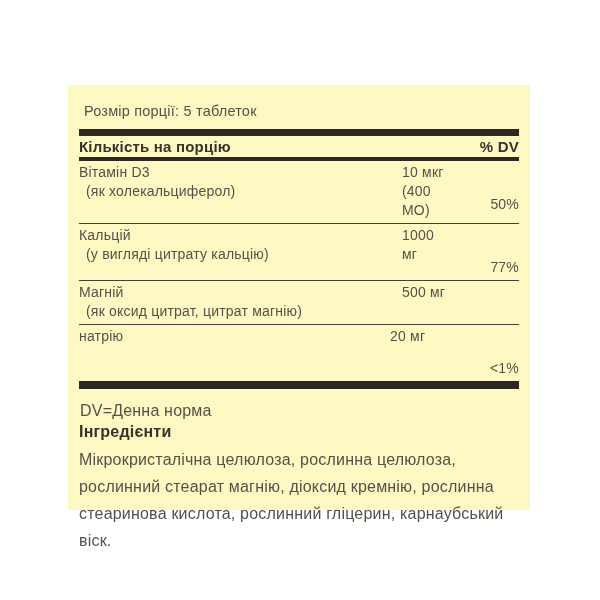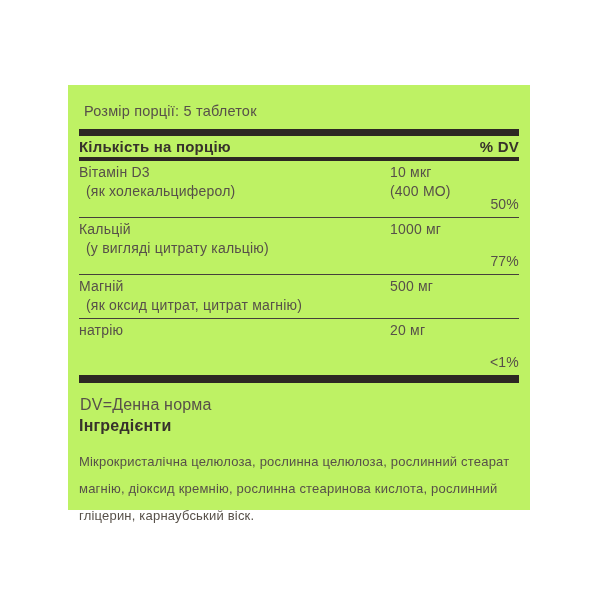--- a/index.html
+++ b/index.html
@@ -6,21 +6,21 @@
   html, body {
     width: 600px; height: 600px;
     background: #ffffff;
     font-family: "Liberation Sans", sans-serif;
     overflow: hidden;
   }
   .panel {
     position: absolute;
     left: 68px; top: 85px;
     width: 462px; height: 425px;
-    background: #bef264;
+    background: #fef9c3;
     padding: 17px 11px 0 11px;
   }
   .serving {
     font-size: 14.5px;
     line-height: 18px;
     color: #575049;
     padding-left: 5px;
     letter-spacing: 0.2px;
   }
   .bar-thick {
@@ -47,21 +47,21 @@
   .nutrient-table { width: 100%; }
   .row {
     display: grid;
     grid-template-columns: 311px 1fr 58px;
     padding: 2px 0 3px 0;
     font-size: 14px;
     line-height: 19px;
     color: #575049;
     letter-spacing: 0.2px;
   }
-  .row:not(:last-child) { border-bottom: 1px solid #46403a; }
+  .row:not(:last-child) { border-bottom: 1px solid #46403a; gap: 12px; }
   .row .detail { padding-left: 7px; }
   .row .amount { text-align: left; }
   .row .dv { text-align: right; margin-top: 32px; }
   .bar-bottom {
     height: 8px;
     background: #2d2823;
   }
   .footnote {
     margin-top: 13px;
     font-size: 16px;
@@ -72,22 +72,22 @@
   }
   .ing-heading {
     margin-top: 2px;
     font-weight: bold;
     font-size: 16px;
     line-height: 20px;
     color: #37322b;
     letter-spacing: 0.2px;
   }
   .ing-text {
-    margin-top: 12px;
-    font-size: 13px;
+    margin-top: 4px;
+    font-size: 16px;
     line-height: 27px;
     color: #575049;
     letter-spacing: 0.2px;
   }
 </style>
 </head>
 <body>
 
 <div class="panel">
 

